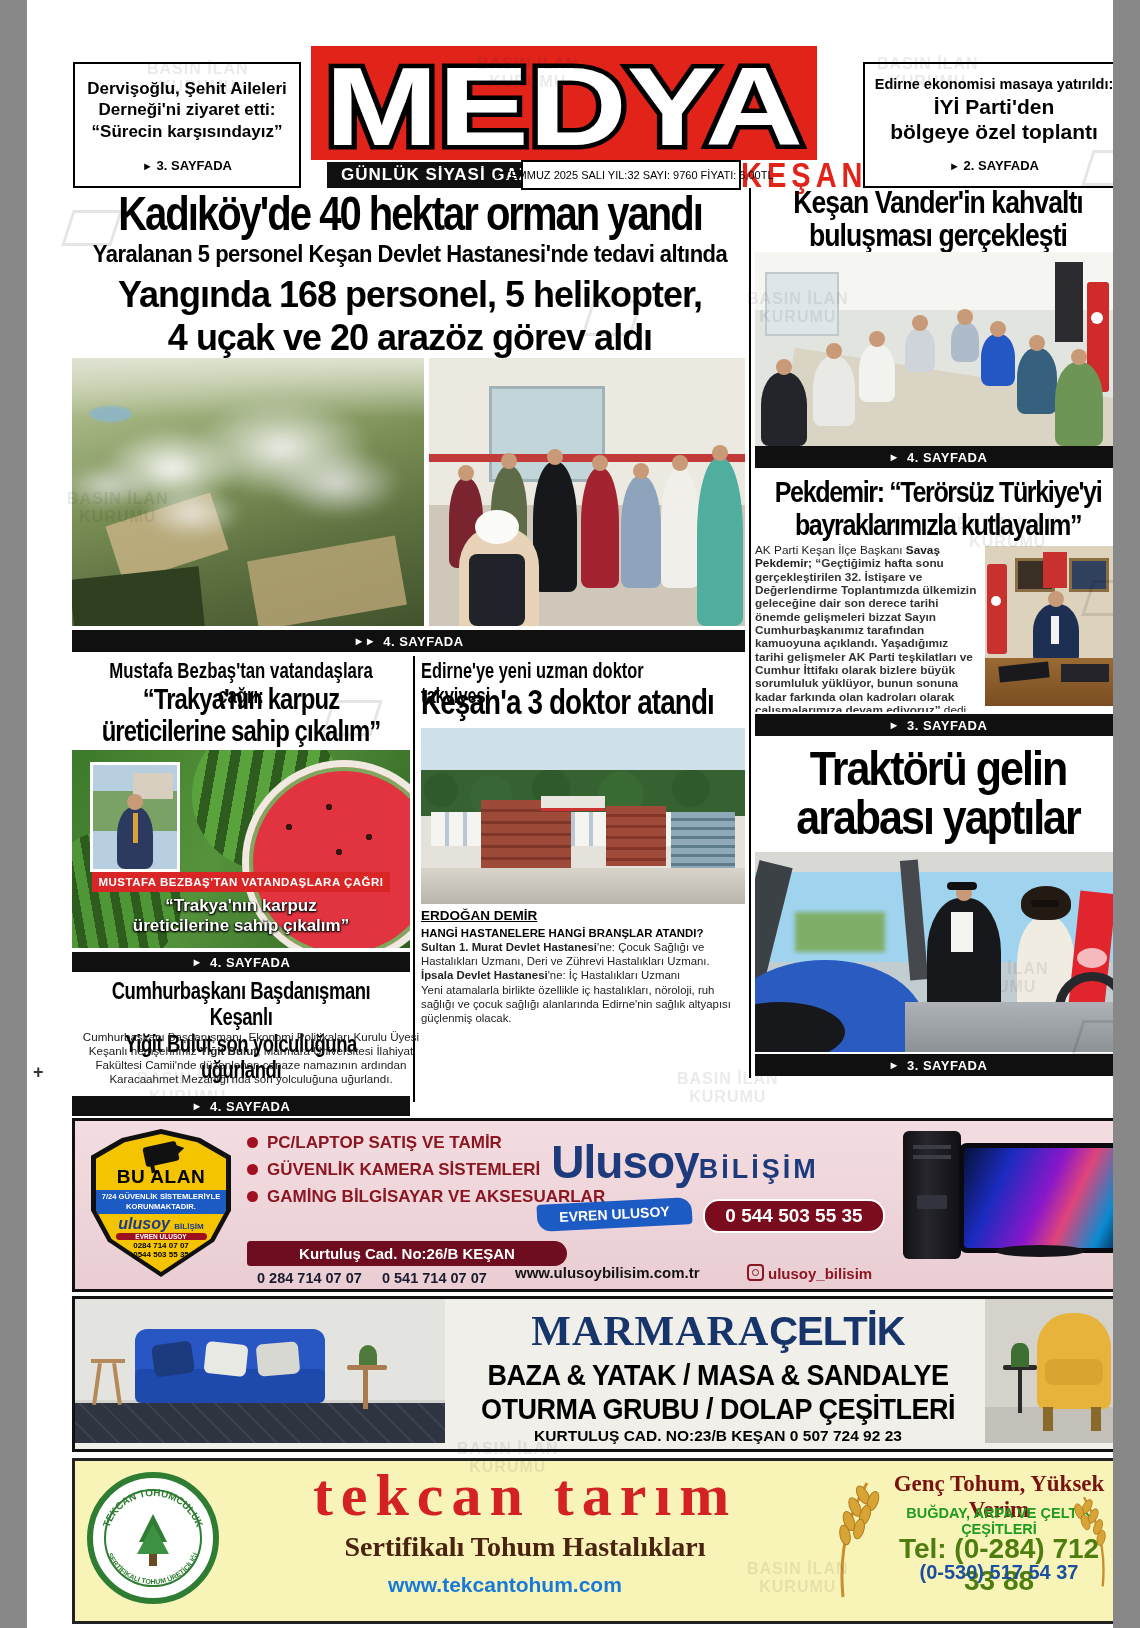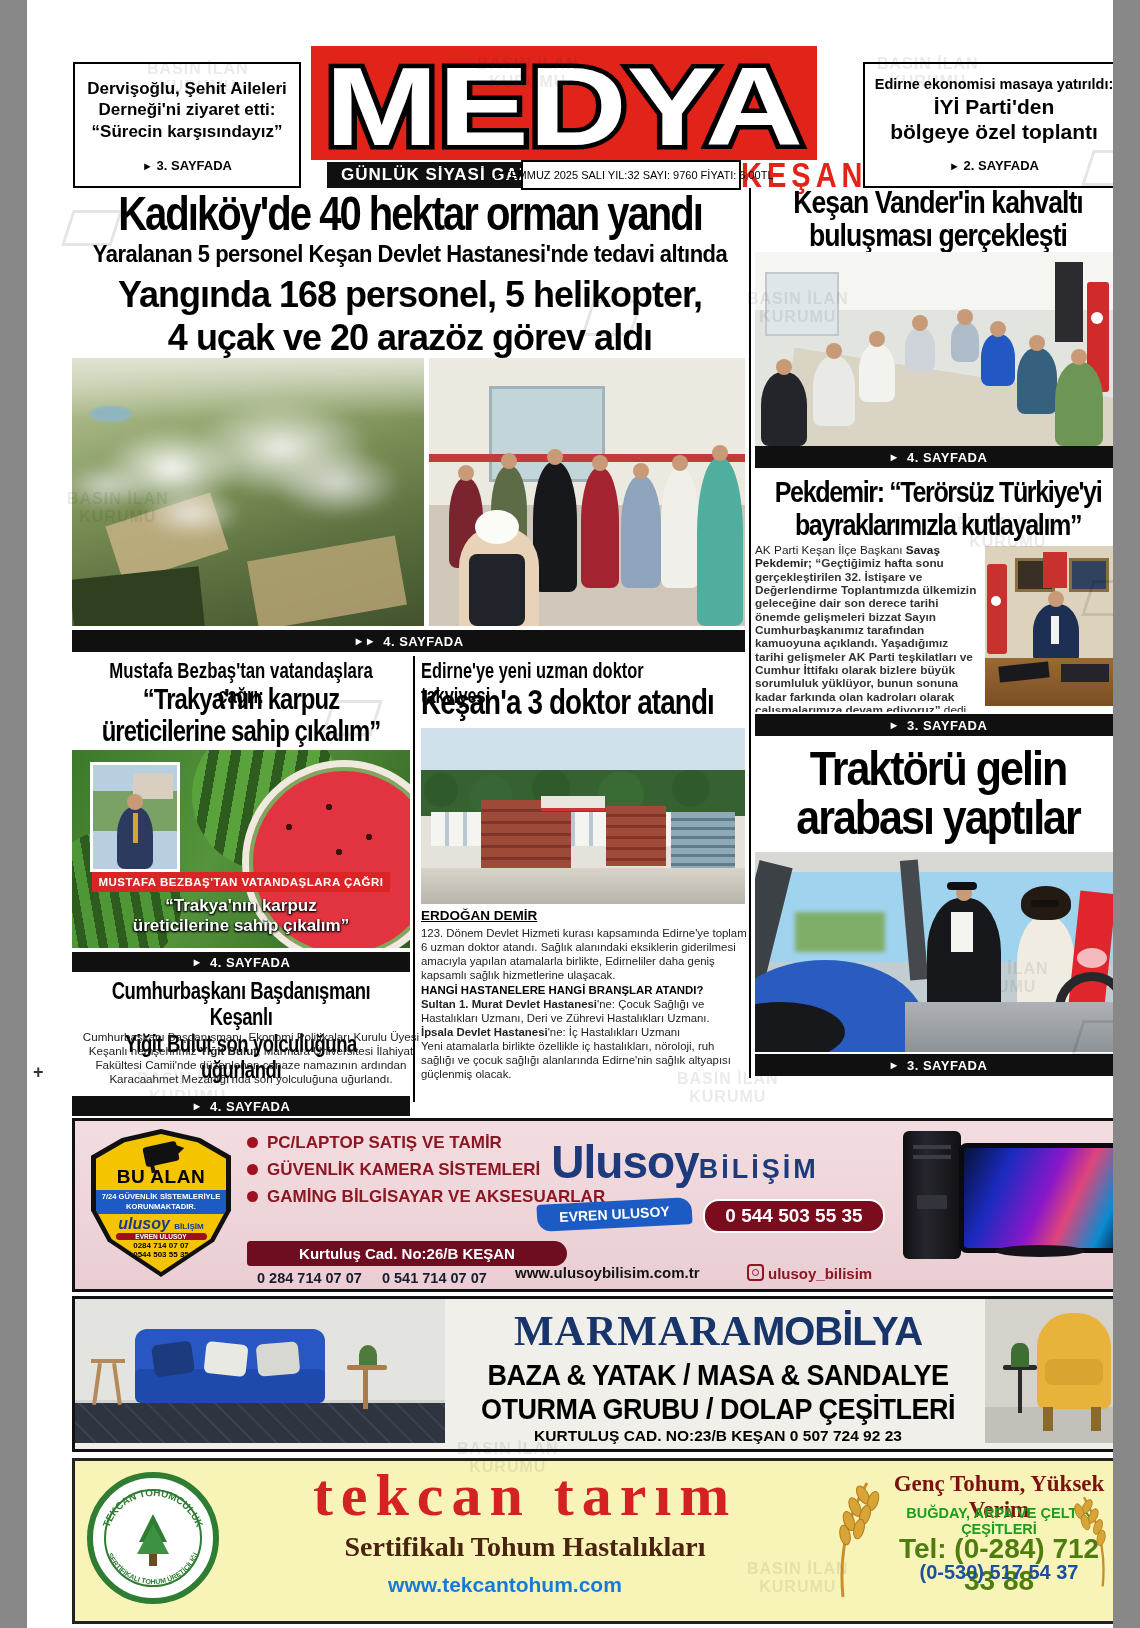--- a/index.html
+++ b/index.html
@@ -193,21 +193,20 @@
     <div class="abs" style="left:10px;top:84px;width:300px;height:34px;background:repeating-linear-gradient(90deg,#f4f4f0 0 14px,#b9c8d2 14px 18px)"></div>
     <div class="abs" style="left:60px;top:72px;width:90px;height:70px;background:repeating-linear-gradient(#9e4a38 0 9px,#7e352a 9px 12px)"></div>
     <div class="abs" style="left:185px;top:78px;width:60px;height:60px;background:repeating-linear-gradient(#a04a3a 0 8px,#853527 8px 11px)"></div>
     <div class="abs" style="left:250px;top:84px;width:64px;height:56px;background:repeating-linear-gradient(#8fa9b8 0 6px,#5f7c8c 6px 9px)"></div>
     <div class="abs" style="left:120px;top:68px;width:64px;height:12px;background:#e9e6df;border-bottom:3px solid #c33"></div>
     <div class="abs" style="left:0;top:140px;width:100%;height:36px;background:linear-gradient(#d8d4ca,#b9b5aa)"></div>
   </div>
 
   <div class="abs" style="left:394px;top:908px;font-size:13.5px;font-weight:800;text-decoration:underline">ERDOĞAN DEMİR</div>
   <div class="abs" style="left:394px;top:926px;width:328px;height:188px;font-size:11.4px;line-height:1.24;color:#222;overflow:hidden">
-    <div>123. Dönem Devlet Hizmeti kurası kapsamında Edirne'ye toplam 6 uzman doktor atandı. Sağlık alanındaki eksiklerin giderilmesi amacıyla yapılan atamalarla birlikte, Edirneliler daha geniş kapsamlı sağlık hizmetlerine ulaşacak.</div>
     <div style="font-weight:800;color:#000">HANGİ HASTANELERE HANGİ BRANŞLAR ATANDI?</div>
     <div><b>Sultan 1. Murat Devlet Hastanesi</b><span>'ne: Çocuk Sağlığı ve Hastalıkları Uzmanı, Deri ve Zührevi Hastalıkları Uzmanı.</span></div>
     <div><b>İpsala Devlet Hastanesi</b><span>'ne: İç Hastalıkları Uzmanı</span></div>
     <div>Yeni atamalarla birlikte özellikle iç hastalıkları, nöroloji, ruh sağlığı ve çocuk sağlığı alanlarında Edirne'nin sağlık altyapısı güçlenmiş olacak.</div>
   </div>
 
   <div class="vline" style="left:722px;top:188px;height:890px"></div>
 
   <div class="abs ctr hl sqz" style="left:728px;top:186px;width:366px;font-size:28px;letter-spacing:-1px;line-height:1.08;transform:scale(0.95,1.12)">
     <span>Keşan Vander'in kahvaltı</span><br>
@@ -364,21 +363,21 @@
     <div class="abs" style="right:0;top:0;width:140px;height:144px;background:linear-gradient(#d4d2cb 0 75%,#c2c0b8 75% 100%)">
       <div class="abs" style="right:14px;top:14px;width:74px;height:96px;background:#e8b33a;border-radius:34px 34px 8px 8px"></div>
       <div class="abs" style="right:22px;top:60px;width:58px;height:26px;background:#d9a42f;border-radius:8px"></div>
       <div class="abs" style="right:88px;top:66px;width:34px;height:5px;background:#2a2a2a;border-radius:2px"></div>
       <div class="abs" style="right:103px;top:70px;width:4px;height:44px;background:#2a2a2a"></div>
       <div class="abs" style="right:96px;top:44px;width:18px;height:24px;background:#3f6e33;border-radius:40% 40% 0 0"></div>
       <div class="abs" style="right:24px;top:108px;width:10px;height:24px;background:#8a6a2a"></div>
       <div class="abs" style="right:72px;top:108px;width:10px;height:24px;background:#8a6a2a"></div>
     </div>
     <div class="abs ctr" style="left:378px;top:8px;width:530px">
-      <span style="font-family:'Liberation Serif',serif;font-size:42px;font-weight:600;color:#17356b;letter-spacing:1px">MARMARA</span><span style="font-size:40px;font-weight:900;color:#17356b;letter-spacing:-1px">MOBİLYA</span>
+      <span style="font-family:'Liberation Serif',serif;font-size:42px;font-weight:600;color:#17356b;letter-spacing:1px">MARMARA</span><span style="font-size:40px;font-weight:900;color:#17356b;letter-spacing:-1px">ÇELTİK</span>
     </div>
     <div class="abs ctr hl sqz" style="left:378px;top:60px;width:530px;font-size:27px;letter-spacing:-0.5px;transform:scale(1,1.1)">BAZA &amp; YATAK / MASA &amp; SANDALYE</div>
     <div class="abs ctr hl sqz" style="left:378px;top:94px;width:530px;font-size:27px;letter-spacing:-0.5px;transform:scale(1,1.1)">OTURMA GRUBU / DOLAP ÇEŞİTLERİ</div>
     <div class="abs ctr" style="left:378px;top:128px;width:530px;font-size:15.5px;font-weight:800">KURTULUŞ CAD. NO:23/B KEŞAN 0 507 724 92 23</div>
   </div>
 
   <div class="adbox" style="left:45px;top:1458px;width:1050px;height:160px;background:#f8f4b8;border-color:#222">
     <svg class="abs" style="left:12px;top:11px" width="132" height="132" viewBox="0 0 132 132">
       <circle cx="66" cy="66" r="63" fill="#ffffff" stroke="#2e7d32" stroke-width="6"></circle>
       <circle cx="66" cy="66" r="48" fill="#ffffff" stroke="#2e7d32" stroke-width="2"></circle>

